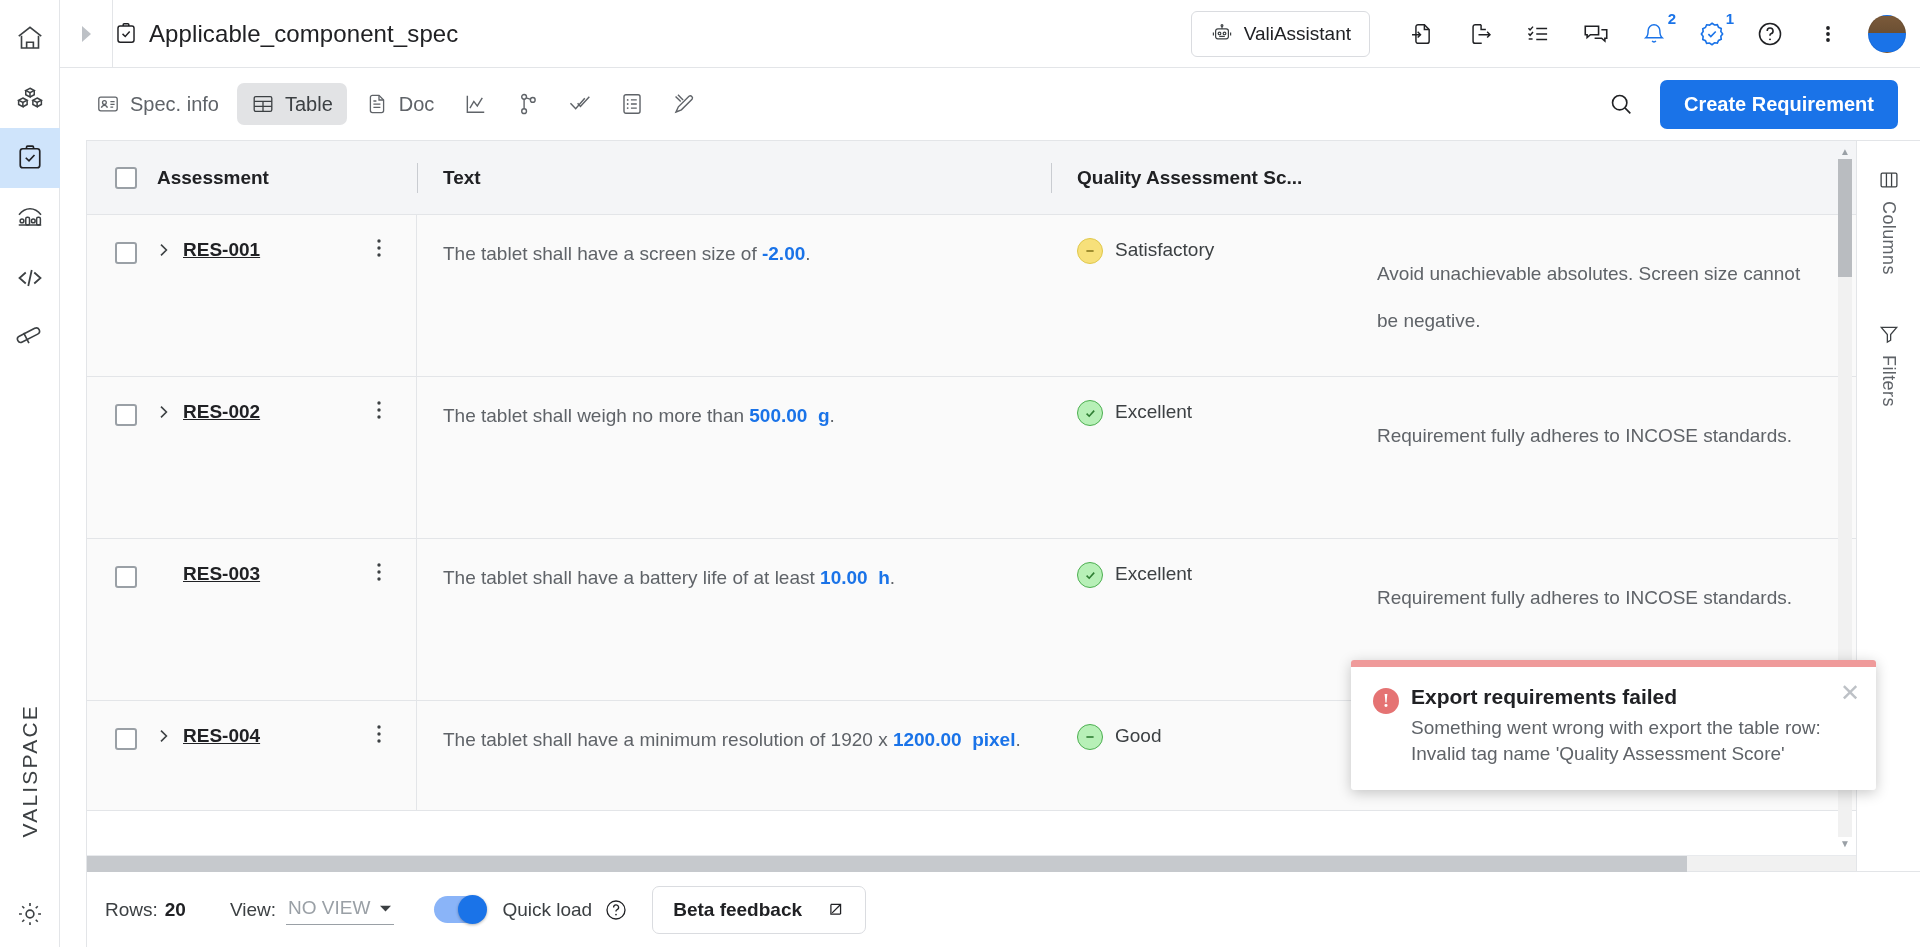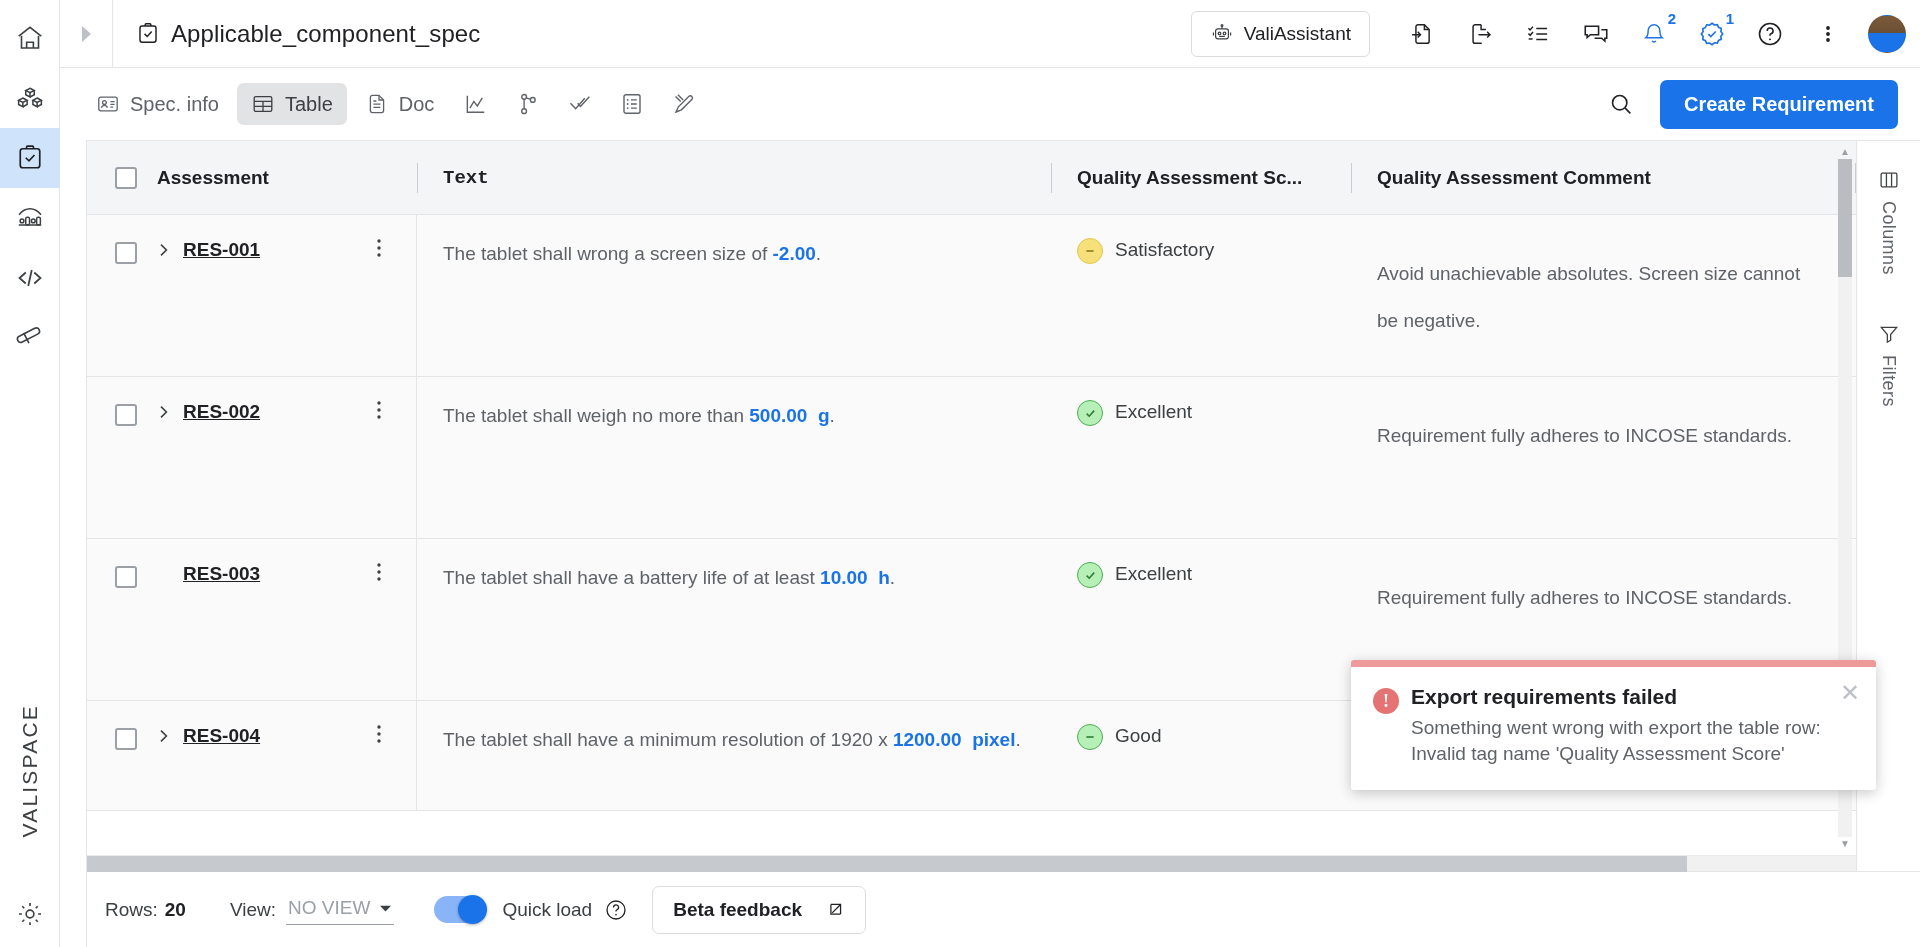--- a/index.html
+++ b/index.html
@@ -49,21 +49,21 @@
     border-bottom: 1px solid #e3e5e8;
     background: #fff;
     padding-right: 14px;
   }
   .collapse-arrow {
     width: 52px; height: 68px; display:flex; align-items:center; justify-content:center;
     cursor: pointer;
   }
   .title-wrap {
     display: flex; align-items: center; gap: 10px;
-    height: 68px; padding-left: 22px;
+    height: 68px; 
     border-left: 1px solid #e3e5e8;
     flex: 1; min-width: 0;
   }
   .title-text { font-size: 24px; color: #202124; letter-spacing: .1px; white-space: nowrap; }
 
   .topbar-right { display: flex; align-items: center; gap: 2px; }
   .assistant-btn {
     display: flex; align-items: center; gap: 10px;
     border: 1px solid #dadce0; border-radius: 6px;
     padding: 10px 18px; margin-right: 22px;
@@ -132,21 +132,21 @@
   }
   .th {
     height: 74px; display: flex; align-items: center;
     font-size: 19px; font-weight: bold; color: #202124;
     padding-left: 26px; position: relative;
   }
   .th .divider {
     position: absolute; left: 0; top: 22px; bottom: 22px; width: 1px; background: #c9ccd1;
   }
   .col-id   { width: 330px; min-width: 330px; }
-  .col-text { width: 634px; min-width: 634px; font-family: Liberation Mono, monospace; }
+  .col-text { width: 634px; min-width: 634px; }
   .col-score{ width: 300px; min-width: 300px; }
   .col-comm { flex: 1; min-width: 0; }
 
   .hdr-check { margin-left: 2px; margin-right: 20px; }
   .checkbox {
     width: 22px; height: 22px; border: 2px solid #9aa0a6; border-radius: 3px;
     background: #fff; cursor: pointer; display:block;
   }
 
   .tbody { flex: 1; min-height: 0; overflow: hidden; position: relative; background: #fff; }
@@ -513,25 +513,20 @@
               <span>Assessment</span>
             </div>
             <div class="th col-text">
               <span class="divider"></span>
               <span>Text</span>
             </div>
             <div class="th col-score">
               <span class="divider"></span>
               <span>Quality Assessment Sc...</span>
             </div>
-            <div class="th col-comm">
-              <span class="divider"></span>
-              <span>Quality Assessment Comment</span>
-              <span class="divider" style="left:auto;right:0;"></span>
-            </div>
           </div>
 
           <div class="tbody">
 
             <div class="tr h1">
               <div class="td td-id">
                 <span class="id-chk">
                     <span class="checkbox"></span>
                   </span>
                 <span class="chev">
@@ -542,21 +537,21 @@
                 <span class="id-link">RES-001</span>
                 <span class="kebab">
                   <svg width="18" height="22" viewBox="0 0 18 22">
                     <circle cx="9" cy="4" r="1.7" fill="#3c4043"></circle>
                       <circle cx="9" cy="11" r="1.7" fill="#3c4043"></circle>
                       <circle cx="9" cy="18" r="1.7" fill="#3c4043"></circle>
                   </svg>
                 </span>
               </div>
               <div class="td td-text">
-                <span>The tablet shall wrong a screen size of </span><span class="num">-2.00</span><span>.</span>
+                <span>The tablet shall have a screen size of </span><span class="num">-2.00</span><span>.</span>
               </div>
               <div class="td td-score">
                 <span class="score-dot" style="background:#f7e07a;border:1.5px solid #e0c84a;">
                   <svg width="14" height="14" viewBox="0 0 14 14">
                       <path d="M3.4 7h7.2" stroke="#8a7a1e" stroke-width="1.6"></path>
                     </svg>
                 </span>
                 <span class="score-label">Satisfactory</span>
               </div>
               <div class="td td-comm">Avoid unachievable absolutes. Screen size cannot be negative.</div>

